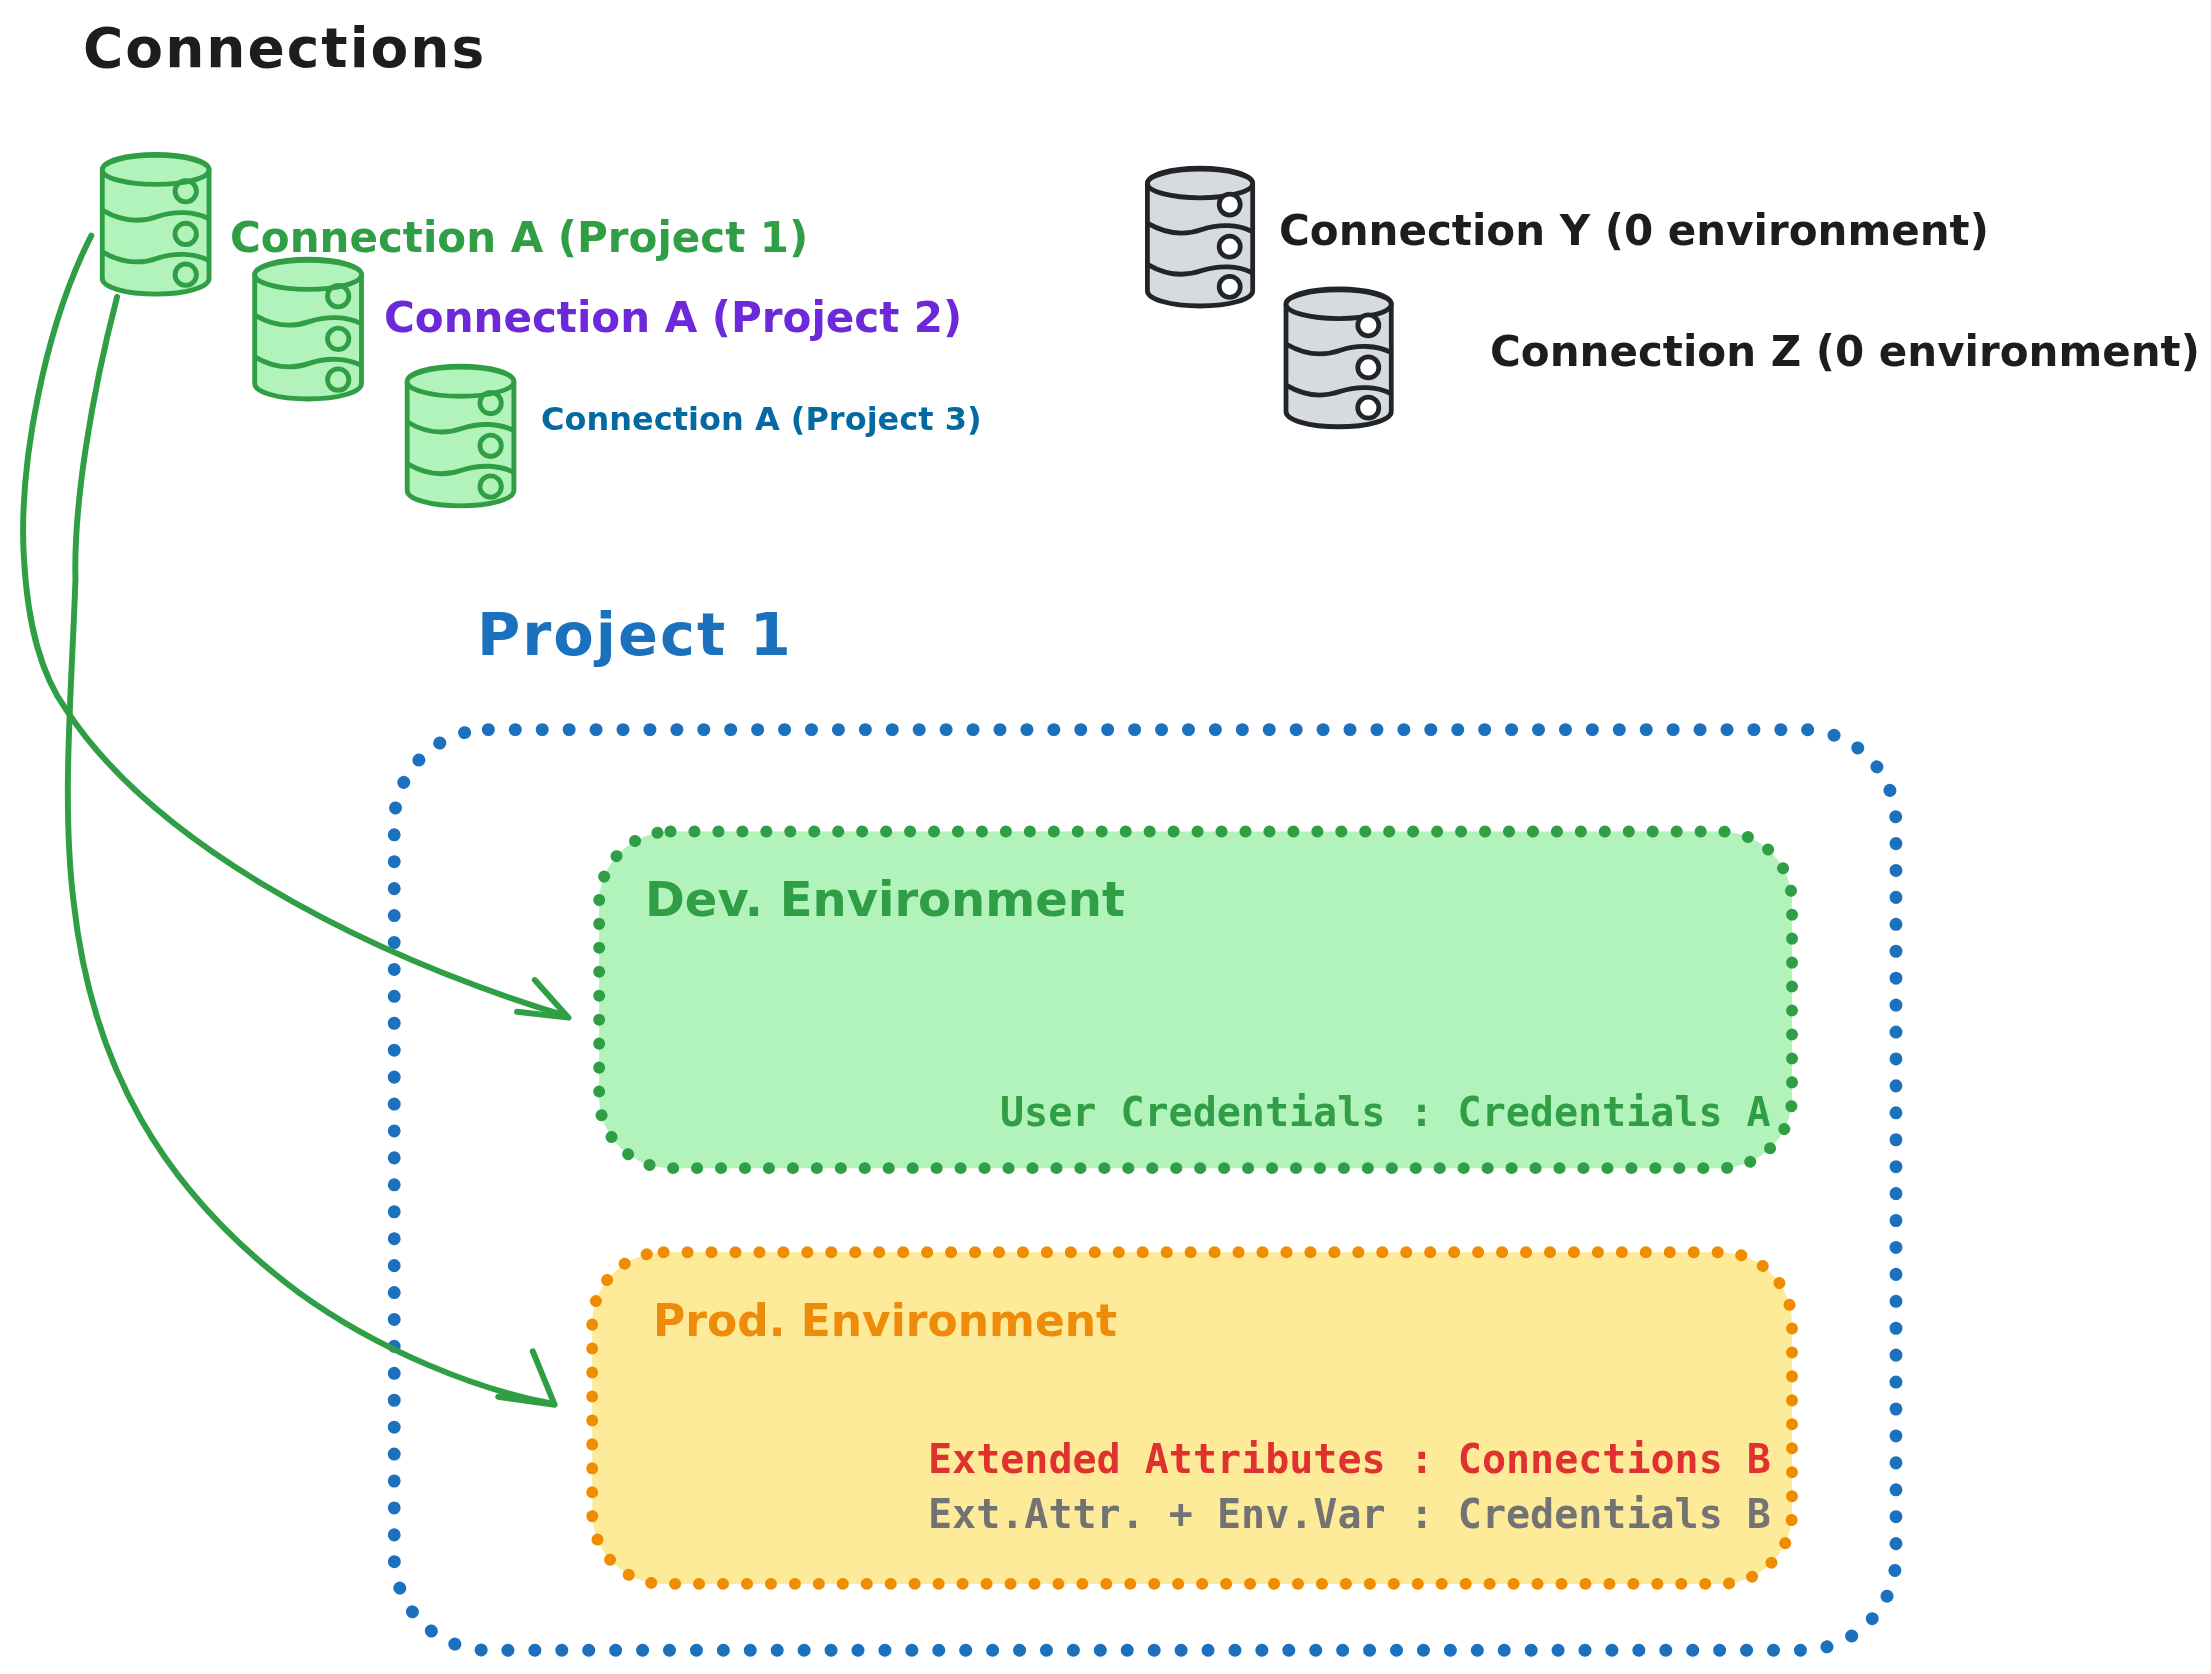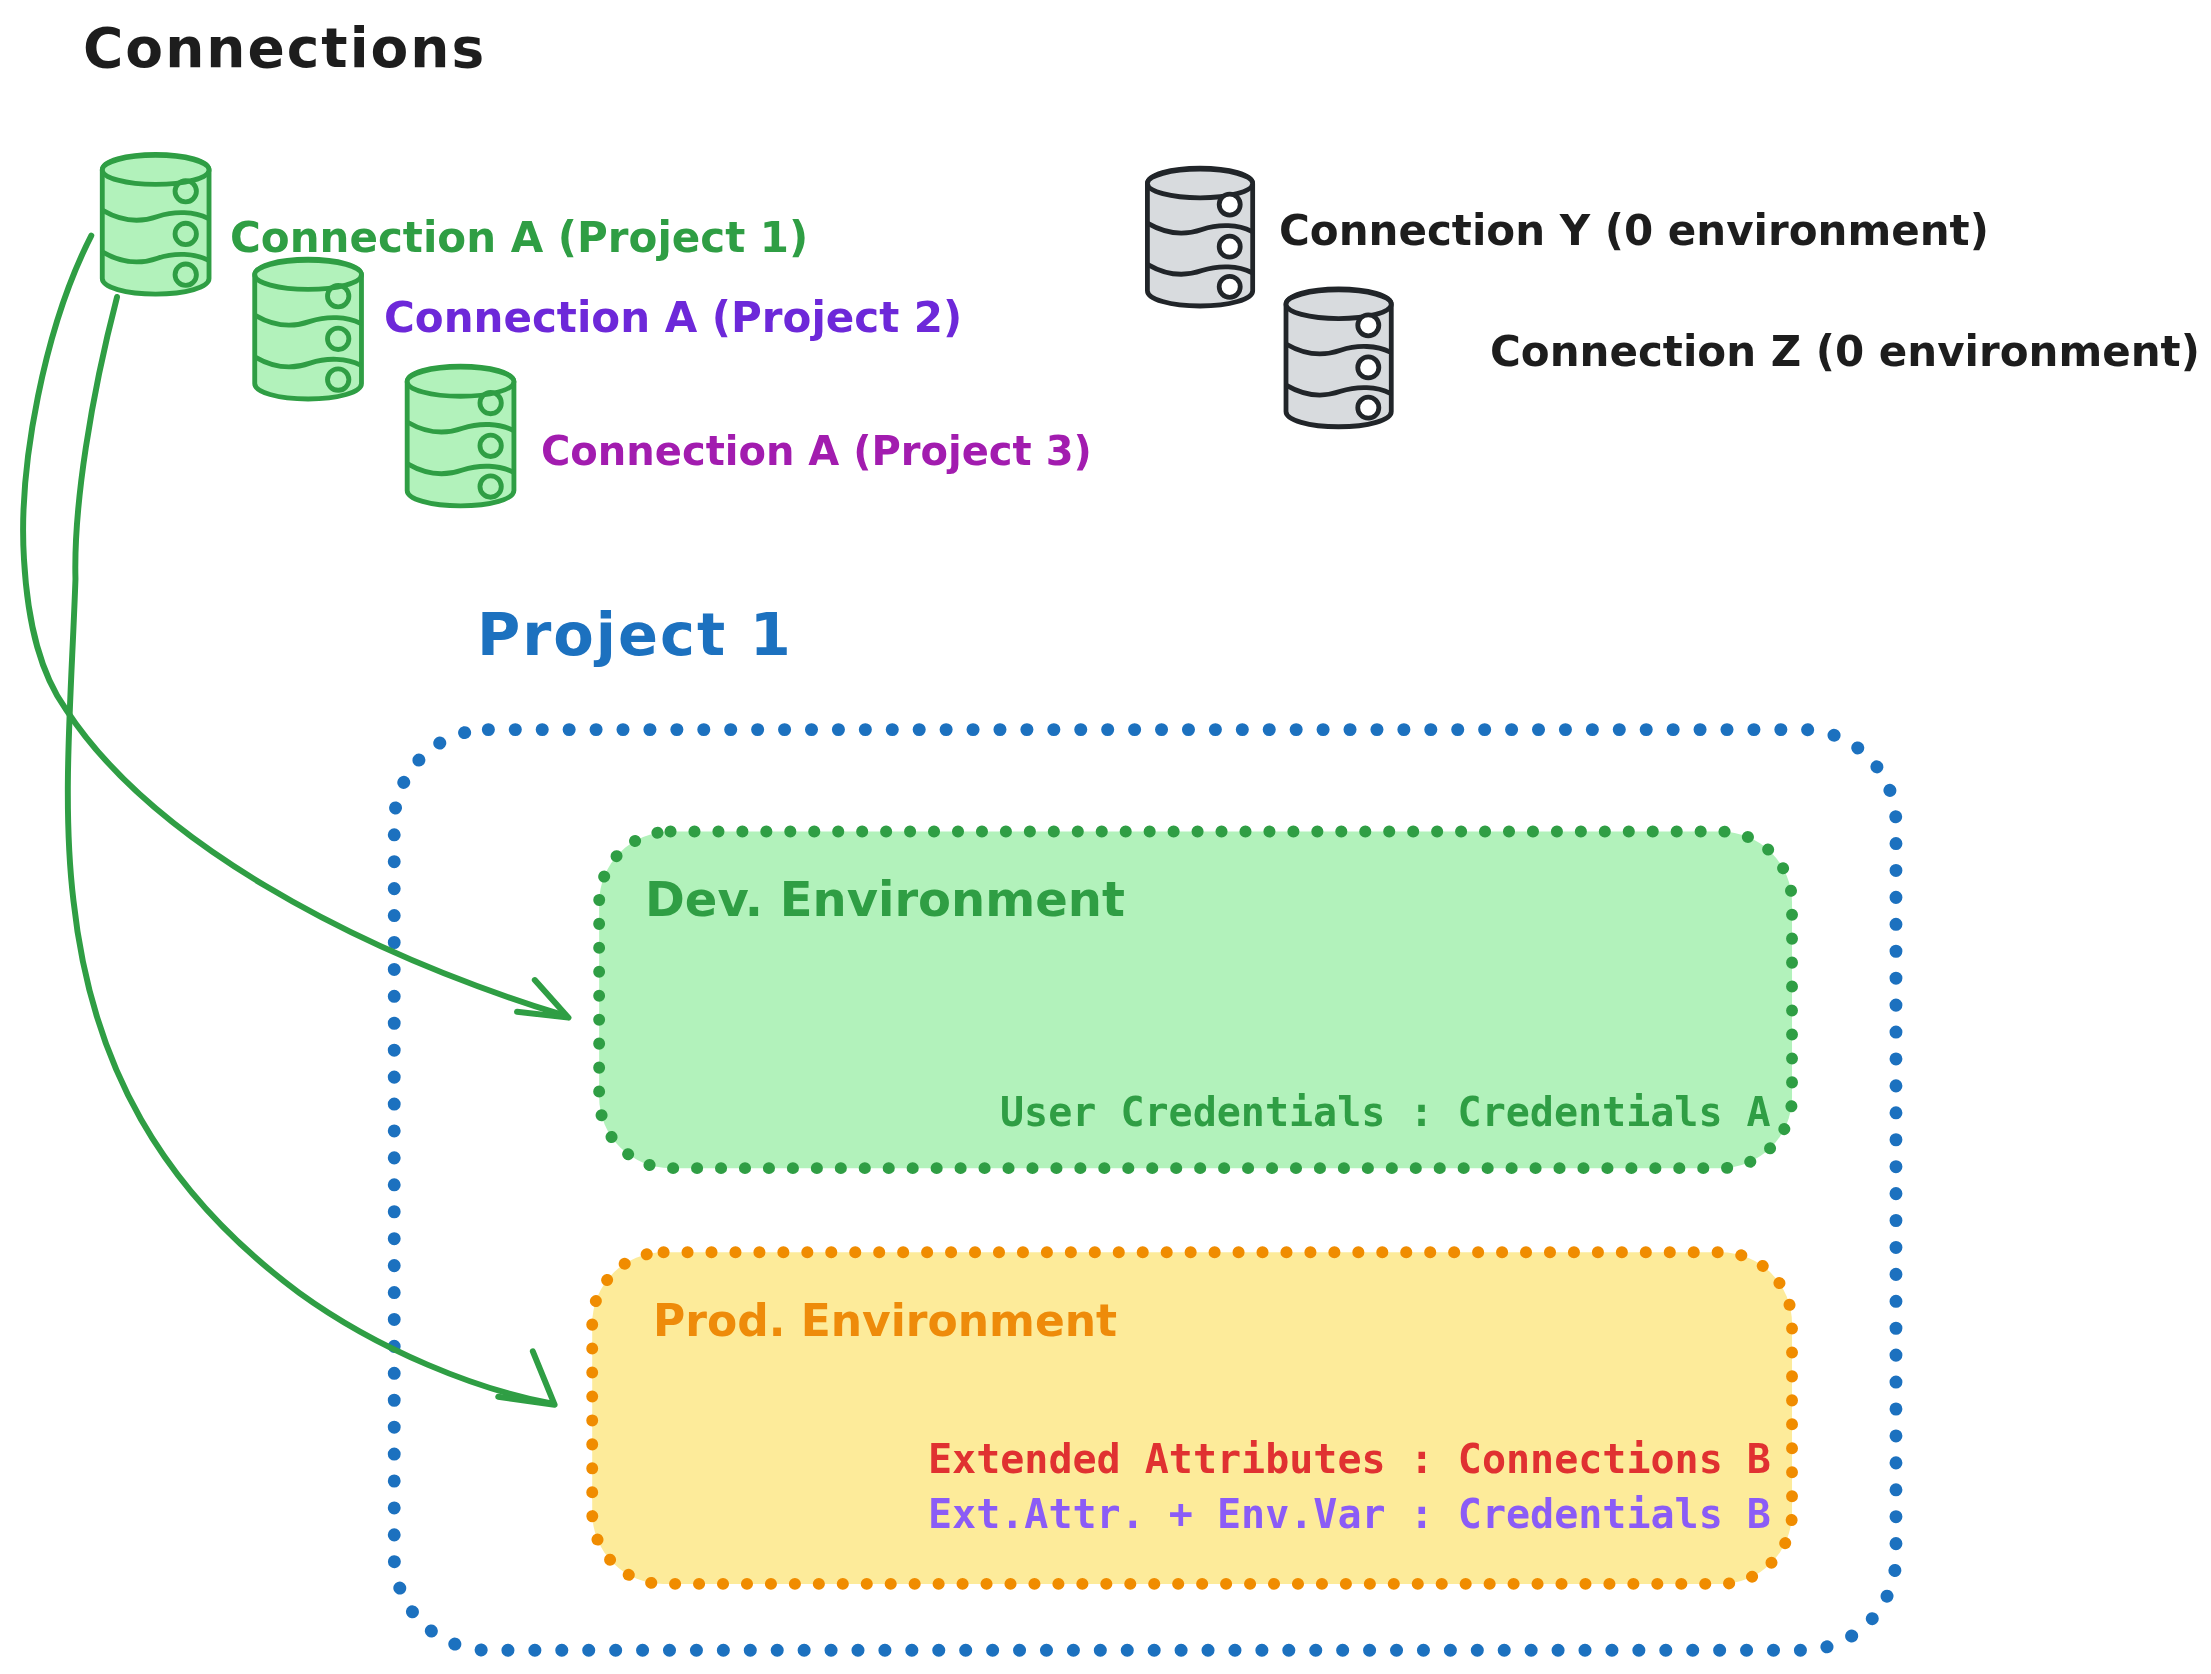--- a/index.html
+++ b/index.html
@@ -5,30 +5,30 @@
   html,body{margin:0;padding:0;}
   body{
     width:2212px;height:1674px;position:relative;background:#ffffff;
     font-family:"DejaVu Sans", "Liberation Sans", sans-serif;overflow:hidden;
   }
   #canvas{position:absolute;left:0;top:0;width:2212px;height:1674px;}
   .txt{position:absolute;white-space:nowrap;font-weight:700;}
   .title{left:83px;top:16px;font-size:55px;color:#1d1d1d;letter-spacing:2px;}
   .lblA1{left:230px;top:184px;font-size:42px;color:#2f9e44;margin-top:29px;}
   .lblA2{left:384px;top:293px;font-size:42px;color:#6d28d9;}
-  .lblA3{left:541px;top:400px;font-size:40px;color:#a21caf;margin-top:28px;}
+  .lblA3{left:541px;top:400px;font-size:32px;color:#0369a1;}
   .lblY{left:1279px;top:206px;font-size:42px;color:#1d1d1d;}
   .lblZ{left:1490px;top:327px;font-size:42px;color:#1d1d1d;}
   .projTitle{left:477px;top:600px;font-size:59px;color:#1c71bf;letter-spacing:2px;}
   .devTitle{left:645px;top:871px;font-size:48px;color:#2f9e44;}
   .prodTitle{left:653px;top:1295px;font-size:44px;color:#ee8b0a;}
   .mono{font-family:"DejaVu Sans Mono","Liberation Mono",monospace;font-weight:700;}
   .devMap{left:1000px;top:1089px;font-size:40px;color:#2f9e44;}
   .prodMap1{left:928px;top:1436px;font-size:40px;color:#e03131;}
-  .prodMap2{left:928px;top:1491px;font-size:40px;color:#8b5cf6;}
+  .prodMap2{left:928px;top:1491px;font-size:40px;color:#737373;}
   .db-green{--db-fill:#b2f2bb;--db-dot-fill:none;color:#2f9e44;}
   .db-gray{--db-fill:#d8dbde;--db-dot-fill:#ffffff;color:#212529;}
 </style>
 </head>
 <body>
 
 <svg id="canvas" viewBox="0 0 2234 1691">
   <defs>
     <symbol id="db" viewBox="0 0 120 152">
       <path d="M 5 20 V 132 C 5 141 29 148 60 148 C 91 148 115 141 115 132 V 20 C 115 11 91 4 60 4 C 29 4 5 11 5 20 Z" fill="var(--db-fill)" stroke="currentColor" stroke-width="5" stroke-linejoin="round"></path>

